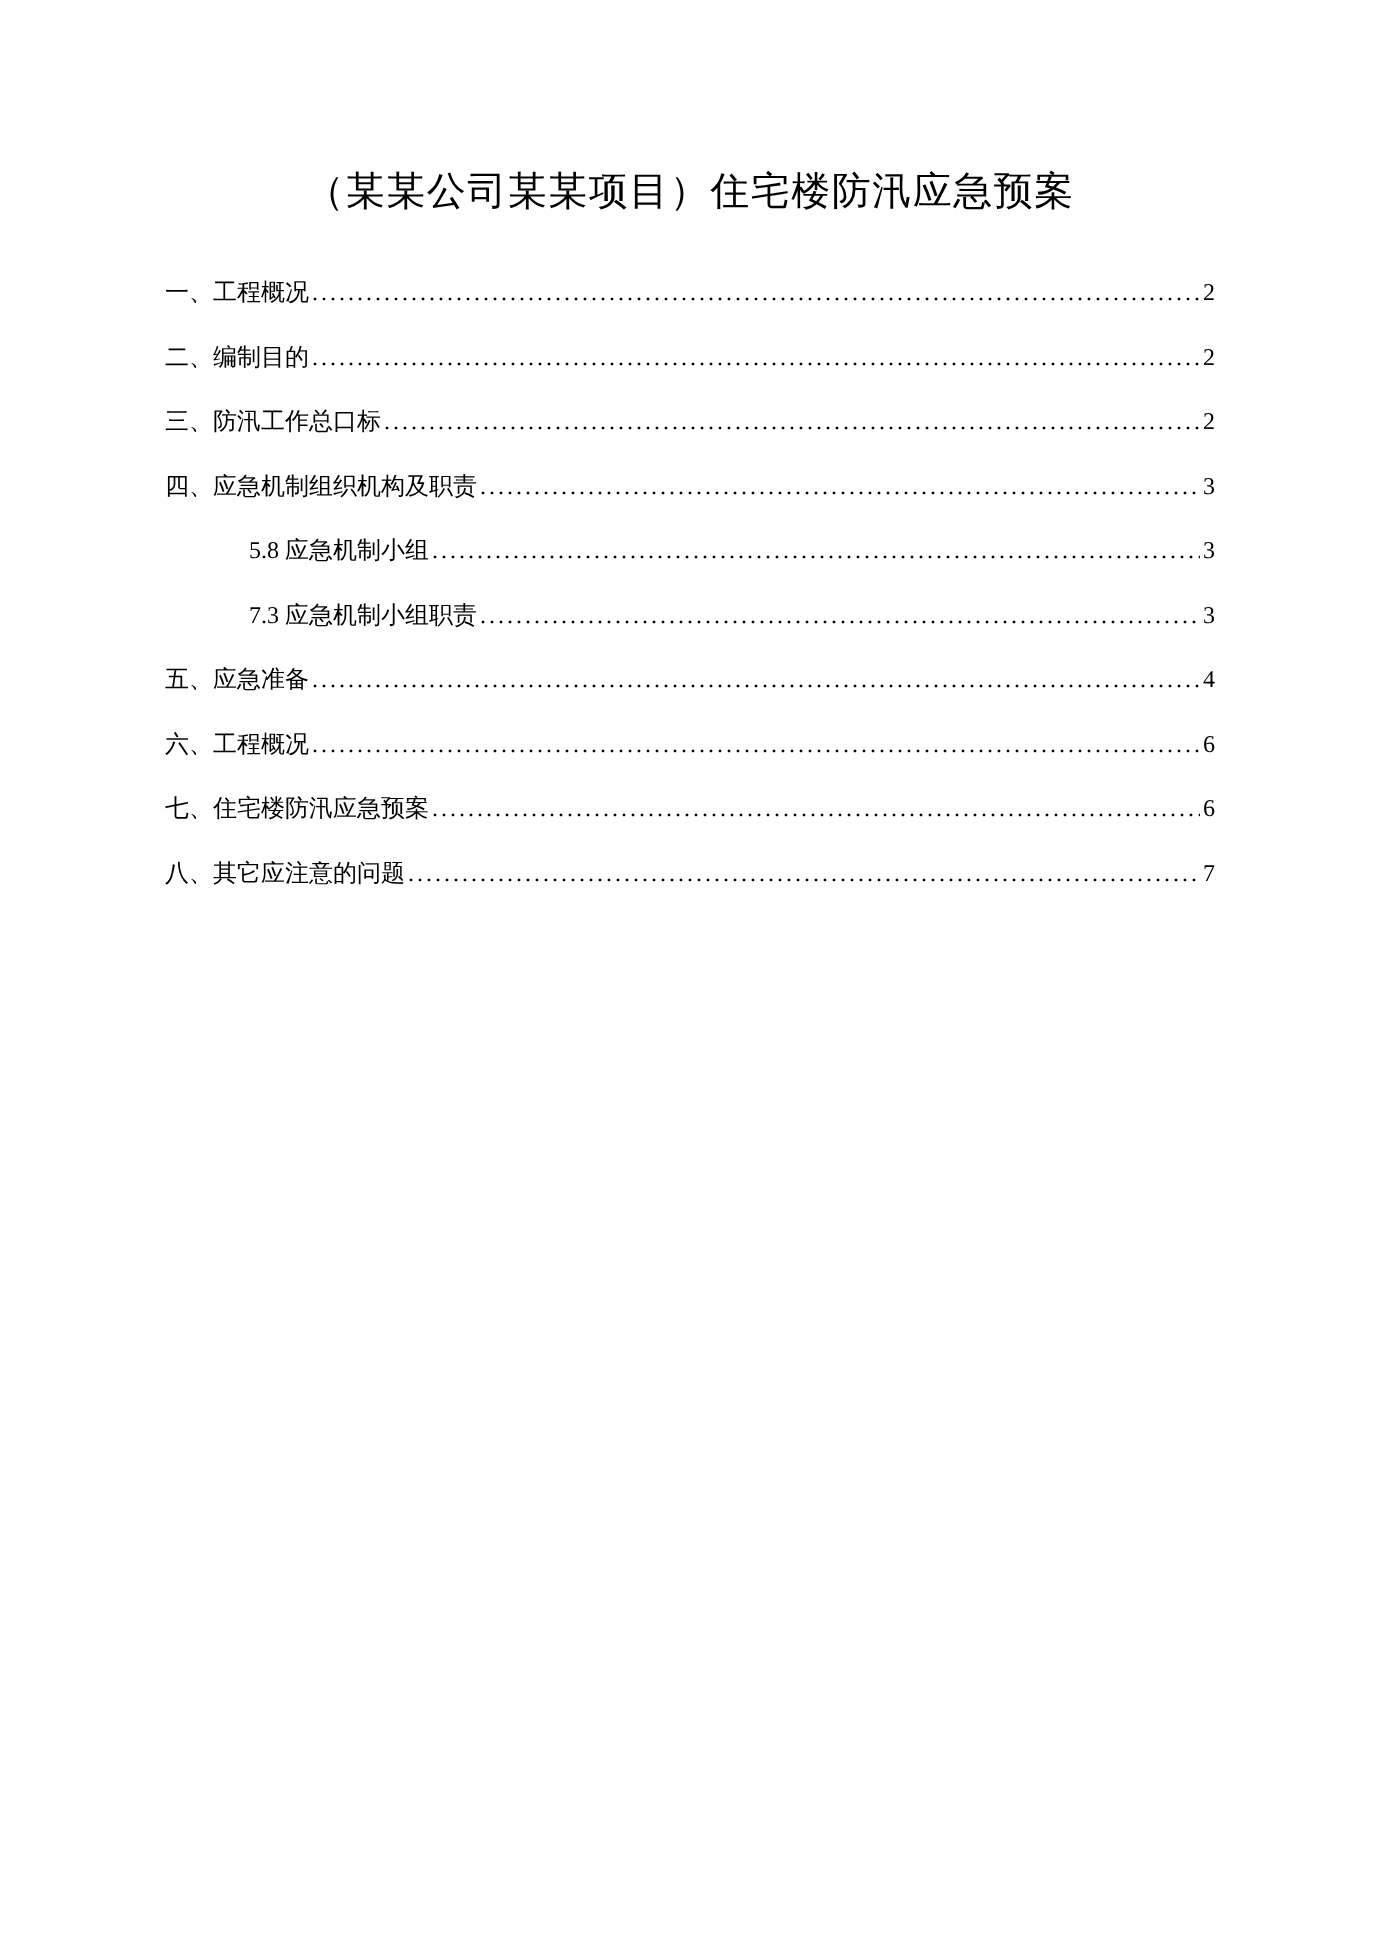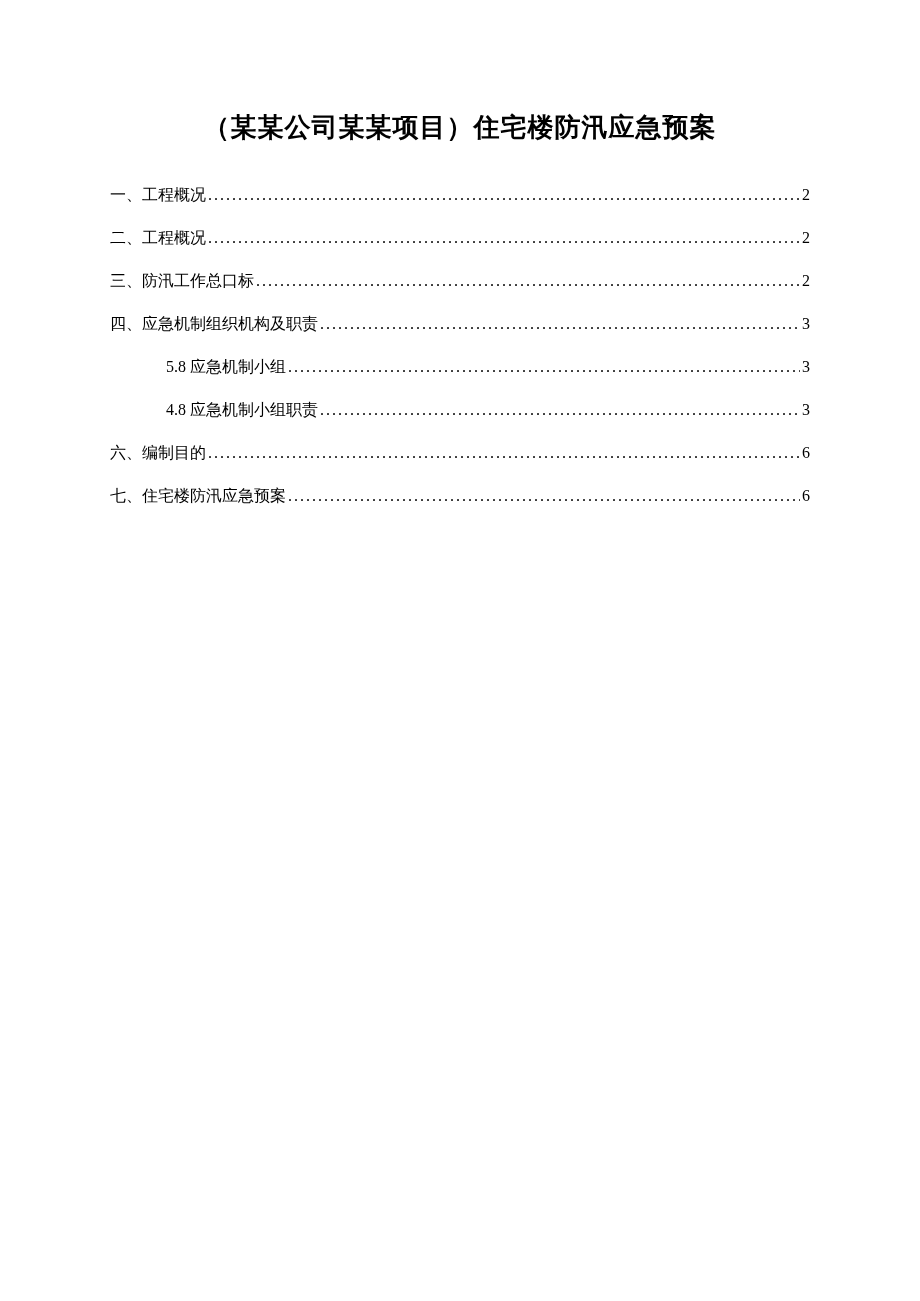--- a/index.html
+++ b/index.html
@@ -9,21 +9,21 @@
       background: #ffffff;
       font-family: "SimSun", "宋体", serif;
       color: #000000;
     }
     .page {
       padding: 110px 110px 0 110px;
     }
     .title {
       text-align: center;
       font-size: 26px;
-      font-weight: bold;
+      font-weight: normal;
       margin-bottom: 40px;
       letter-spacing: 1px;
     }
     .toc {
       font-size: 16px;
     }
     .toc-entry {
       display: flex;
       align-items: baseline;
       margin-bottom: 22px;
@@ -54,48 +54,58 @@
 
 <div class="page">
   <h1 class="title">（某某公司某某项目）住宅楼防汛应急预案</h1>
   <div class="toc">
       <div class="toc-entry">
         <span class="toc-label">一、工程概况</span>
         <span class="toc-dots"></span>
         <span class="toc-page">2</span>
       </div>
       <div class="toc-entry">
-        <span class="toc-label">二、工程概况</span>
+        <span class="toc-label">二、编制目的</span>
         <span class="toc-dots"></span>
         <span class="toc-page">2</span>
       </div>
       <div class="toc-entry">
         <span class="toc-label">三、防汛工作总口标</span>
         <span class="toc-dots"></span>
         <span class="toc-page">2</span>
       </div>
       <div class="toc-entry">
         <span class="toc-label">四、应急机制组织机构及职责</span>
         <span class="toc-dots"></span>
         <span class="toc-page">3</span>
       </div>
       <div class="toc-entry indent">
         <span class="toc-label">5.8  应急机制小组</span>
         <span class="toc-dots"></span>
         <span class="toc-page">3</span>
       </div>
       <div class="toc-entry indent">
-        <span class="toc-label">4.8  应急机制小组职责</span>
+        <span class="toc-label">7.3  应急机制小组职责</span>
         <span class="toc-dots"></span>
         <span class="toc-page">3</span>
       </div>
       <div class="toc-entry">
-        <span class="toc-label">六、编制目的</span>
+        <span class="toc-label">五、应急准备</span>
+        <span class="toc-dots"></span>
+        <span class="toc-page">4</span>
+      </div>
+      <div class="toc-entry">
+        <span class="toc-label">六、工程概况</span>
         <span class="toc-dots"></span>
         <span class="toc-page">6</span>
       </div>
       <div class="toc-entry">
         <span class="toc-label">七、住宅楼防汛应急预案</span>
         <span class="toc-dots"></span>
         <span class="toc-page">6</span>
       </div>
+      <div class="toc-entry">
+        <span class="toc-label">八、其它应注意的问题</span>
+        <span class="toc-dots"></span>
+        <span class="toc-page">7</span>
+      </div>
     </div>
 </div>
 
 </body></html>

